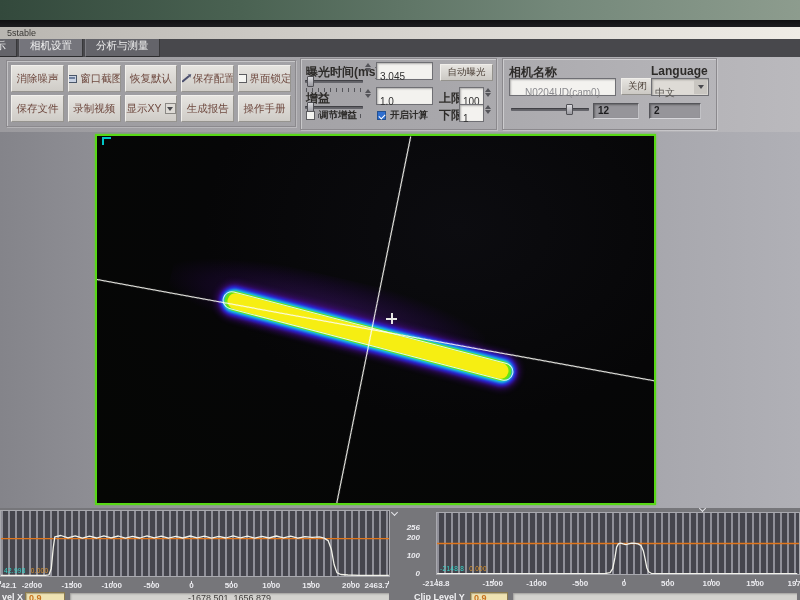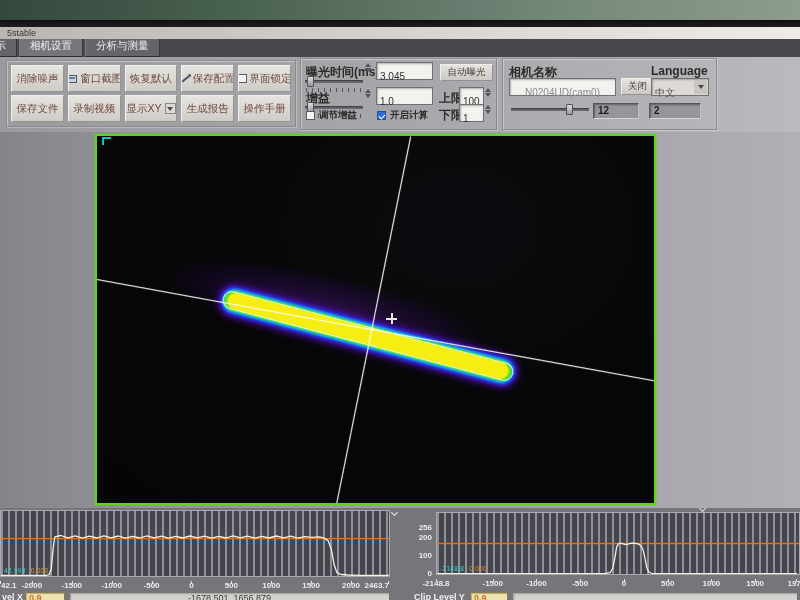--- a/index.html
+++ b/index.html
@@ -111,21 +111,21 @@
   #chart-y .plot{left:24px;top:4px;width:364px;height:63px;}
   .stripes{position:absolute;inset:0;
       background:repeating-linear-gradient(90deg,rgba(205,205,215,.55) 0 2px,transparent 2px 7px);}
   .plot svg{position:absolute;inset:0;width:100%;height:100%;}
   .xlabels{position:absolute;height:13px;font-size:8px;font-weight:bold;color:#ececf0;}
   #chart-x .xlabels{left:0;top:70px;width:390px;}
   #chart-y .xlabels{left:24px;top:68px;width:364px;}
   .xlabels span{position:absolute;top:3px;white-space:nowrap;}
   .tickmark{position:absolute;top:0;width:1px;height:3px;background:#e4e4e8;}
   .ylabels{position:absolute;left:0;top:0;width:22px;height:70px;font-size:8px;font-weight:bold;color:#ececf0;}
-  .ylabels span{position:absolute;right:2px;white-space:nowrap;}
+  .ylabels span{position:absolute;right:14px;white-space:nowrap;font-style:italic;}
   .overlay-txt{position:absolute;left:3px;bottom:2px;font-size:6.5px;letter-spacing:.3px;white-space:nowrap;}
   .ov0{color:#35d8cc;}  .ov1{color:#e2952a;margin-left:5px;}
   .chev{position:absolute;width:5px;height:5px;border-right:1.4px solid #e6e6ea;border-bottom:1.4px solid #e6e6ea;transform:rotate(45deg);}
   
   .bbar-label{position:absolute;font-size:9px;font-weight:bold;color:#f0f0f2;white-space:nowrap;}
   .clip-input{position:absolute;background:#efe3b2;border:1px solid #8a7a4e;
       box-shadow:inset 1px 1px 1px rgba(0,0,0,.25);color:#c9731d;font-size:9px;font-weight:bold;
       line-height:10px;padding:0 3px;}
   .readout{position:absolute;background:#d3d2ce;border:1px solid #77757a;
       box-shadow:inset 1px 1px 2px rgba(0,0,0,.25);font-size:9px;color:#3c3a38;

